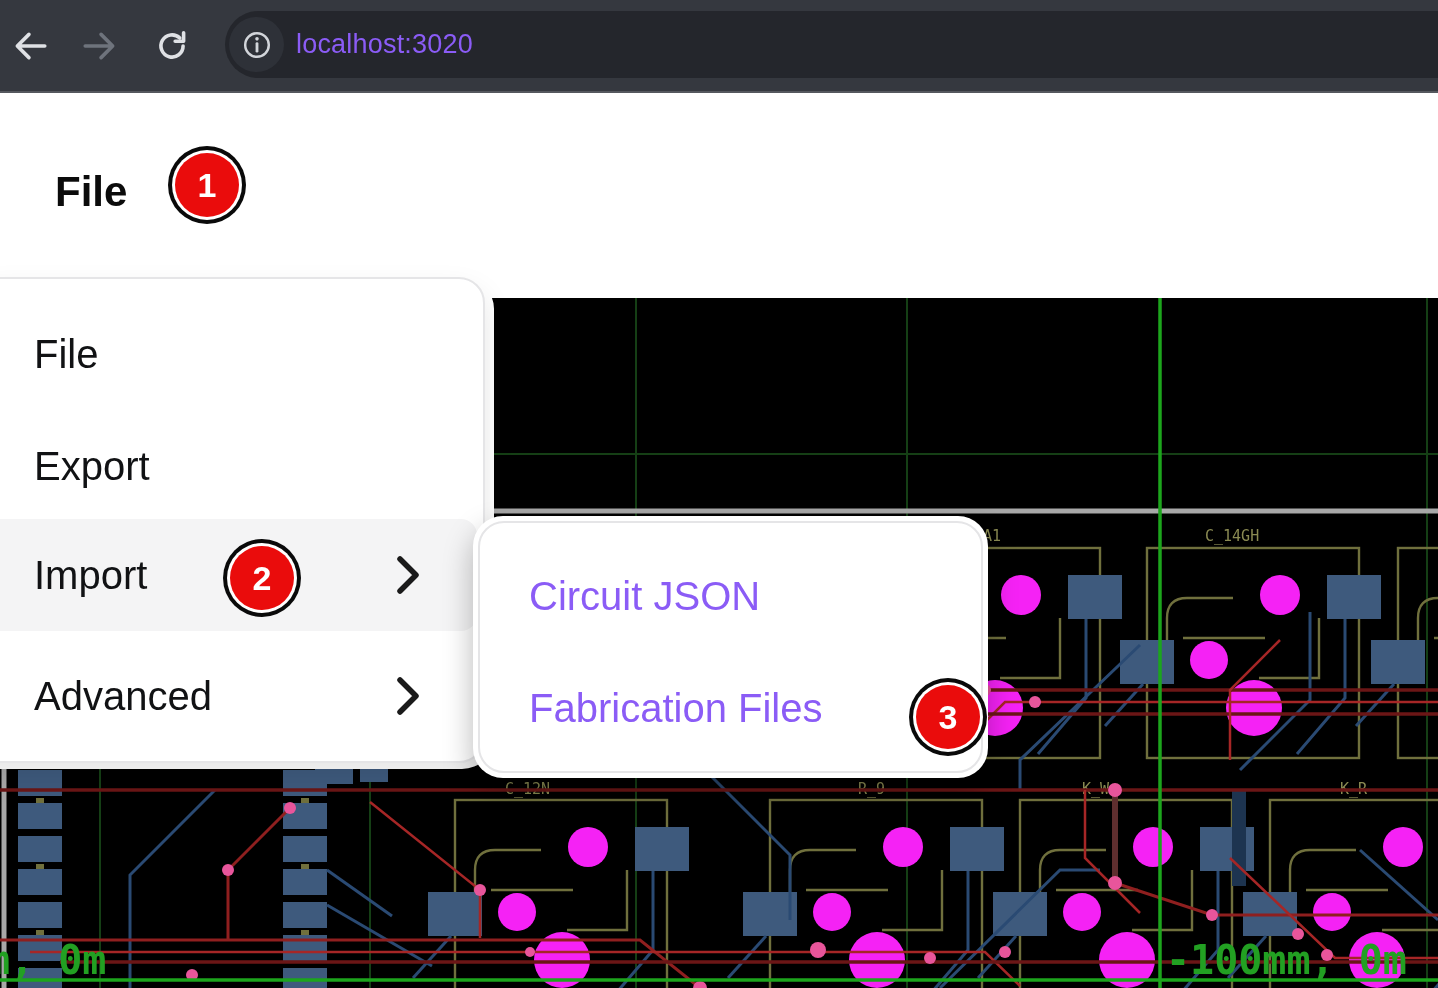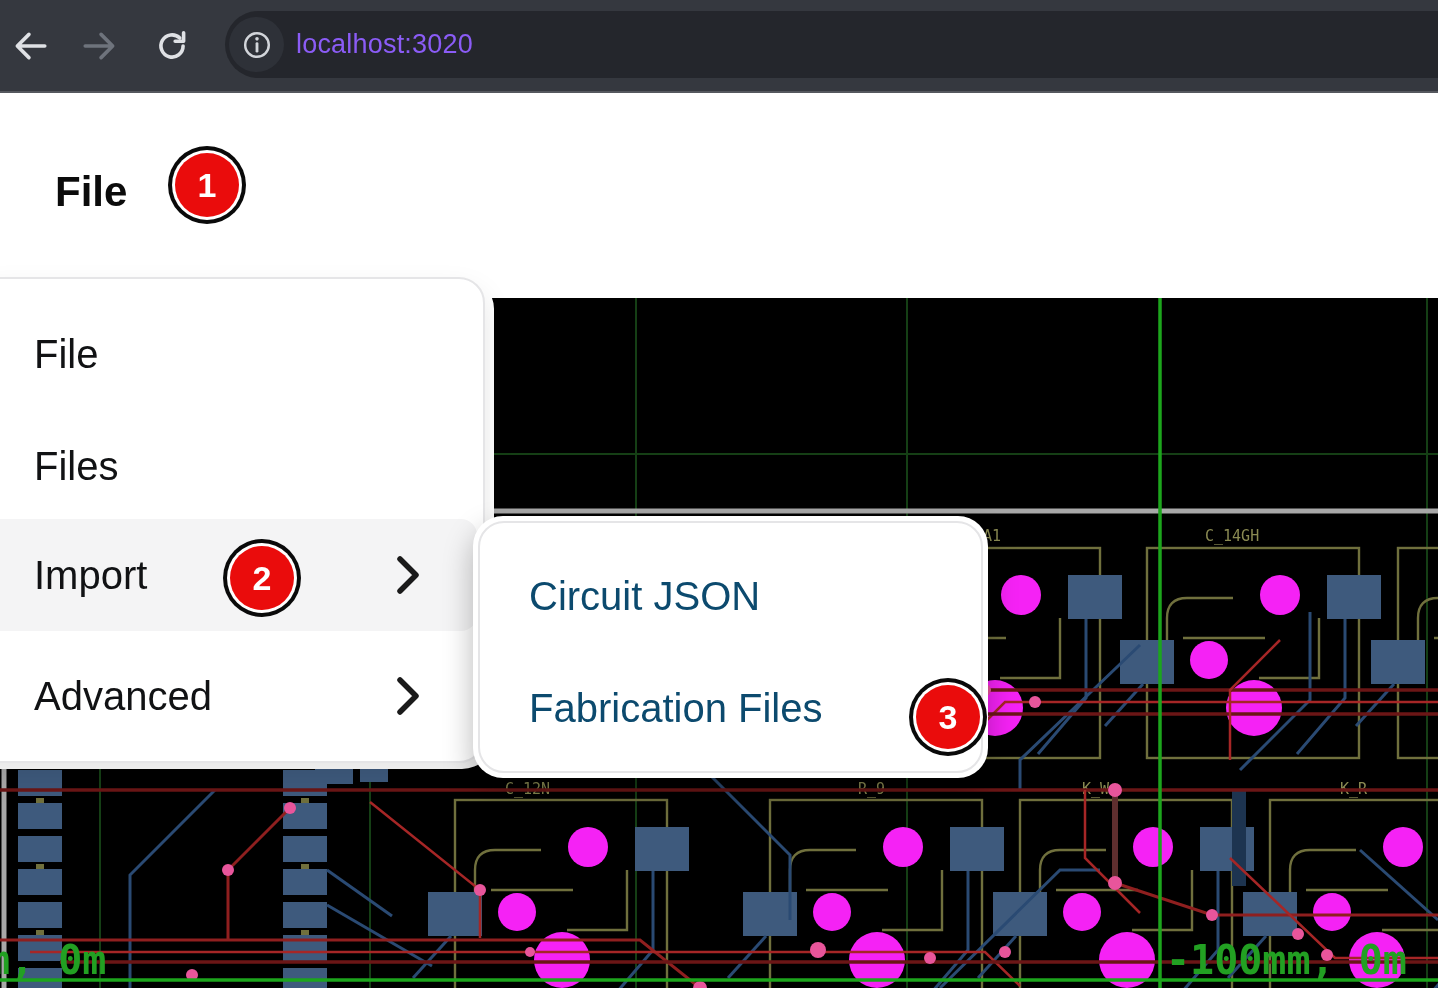--- a/index.html
+++ b/index.html
@@ -60,21 +60,21 @@
   .mi-advanced { top:372px; }
   .chev { position:absolute; left:420px; width:30px; height:42px; display:flex; align-items:center; }
 
   
   .submenu-halo { position:absolute; left:473px; top:516px; padding:5px; background:#fff;
                   border-radius:30px; z-index:11;
                   box-shadow:0 14px 30px rgba(0,0,0,0.28); }
   .submenu { position:relative; width:505px; height:252px; background:#fff;
              border:2px solid #e5e5e7; border-radius:26px; }
   .smi { position:absolute; left:0; width:100%; height:90px; display:flex; align-items:center;
-         padding-left:49px; font-size:40px; color:#0c4a6e; cursor:pointer; }
+         padding-left:49px; font-size:40px; color:#8b5cf6; cursor:pointer; }
   .smi-circuit { top:28px; }
   .smi-fab { top:140px; }
 
   
   .badge { position:absolute; width:64px; height:64px; border-radius:50%;
            background:var(--badge); color:#fff; font-size:34px; font-weight:bold;
            display:flex; align-items:center; justify-content:center; z-index:20;
            box-shadow:0 0 0 3px #fff, 0 0 0 7px #0a0a0a; }
   .badge-1 { left:175px; top:153px; }
   .badge-2 { left:230px; top:546px; }
@@ -235,21 +235,21 @@
   </svg>
 
   <button class="file-trigger">File</button>
 
   <div class="menu-halo">
     <div class="menu-panel">
       <div class="mi mi-push">
         <span>File</span>
       </div>
       <div class="mi mi-import">
-        <span>Files</span>
+        <span>Export</span>
       </div>
       <div class="mi mi-export">
         <span>Import</span>
         <span class="chev">
           <svg viewBox="0 0 30 42" width="30" height="42">
             <path d="M8 5 L24 21 L8 37" fill="none" stroke="#1a1a1a" stroke-width="5.5" stroke-linecap="round" stroke-linejoin="round"></path>
           </svg>
         </span>
       </div>
       <div class="mi mi-advanced">

